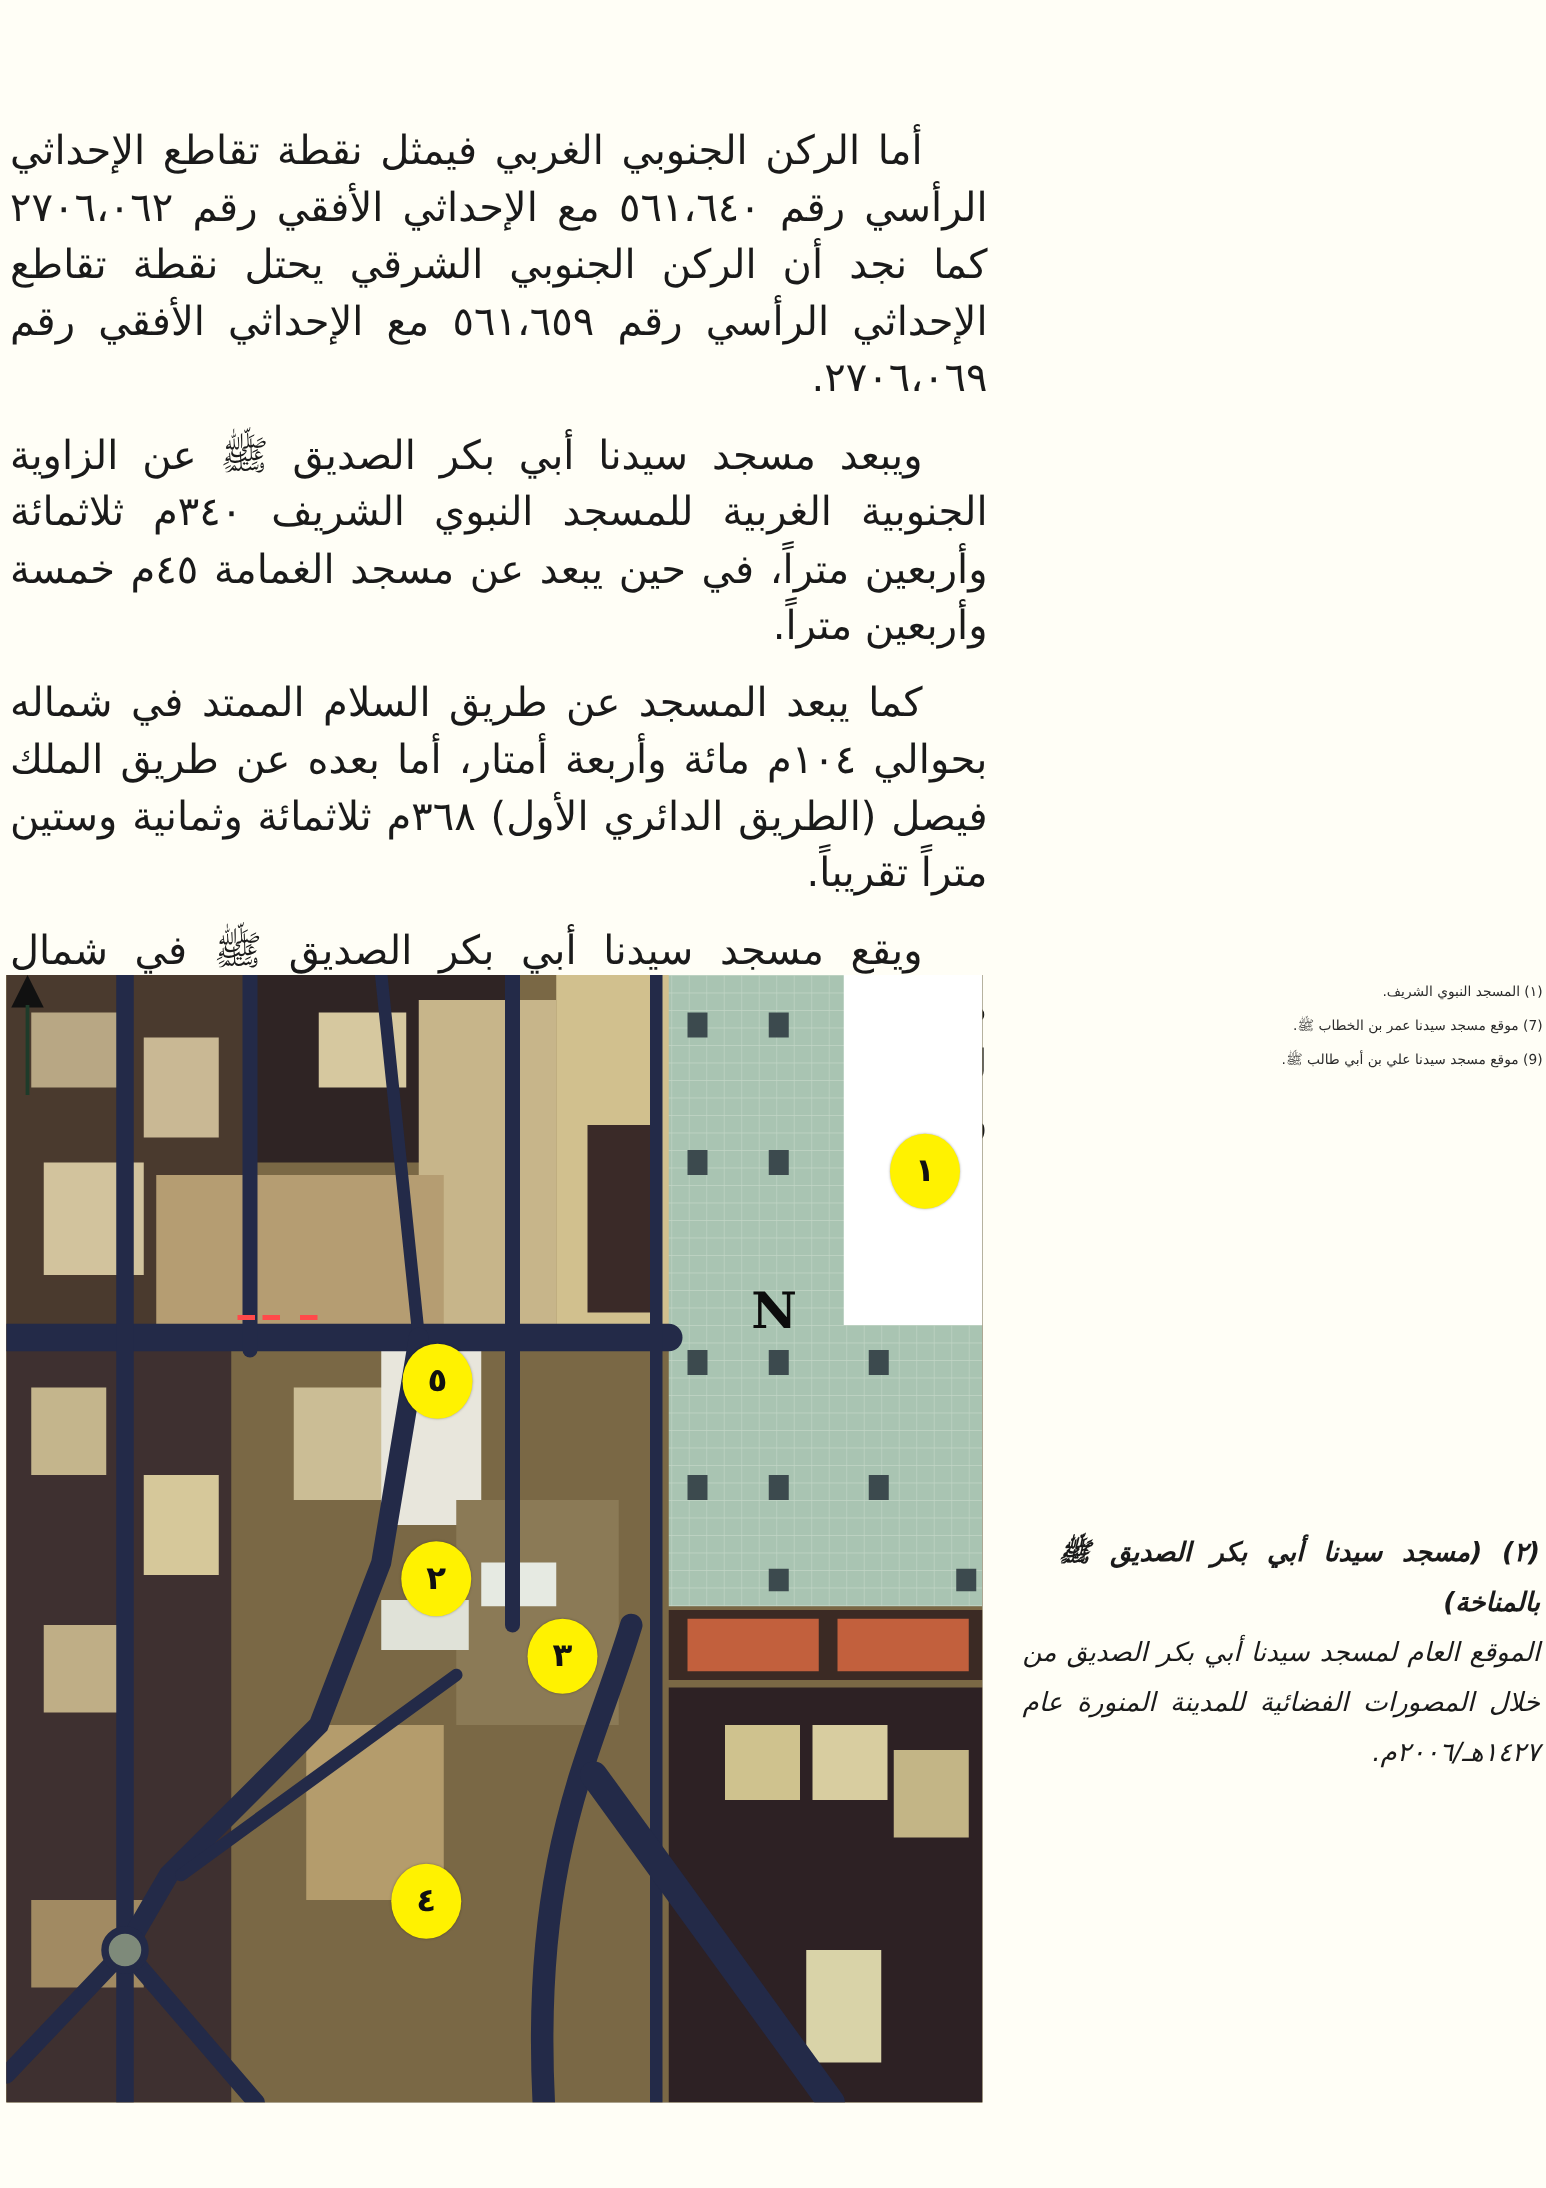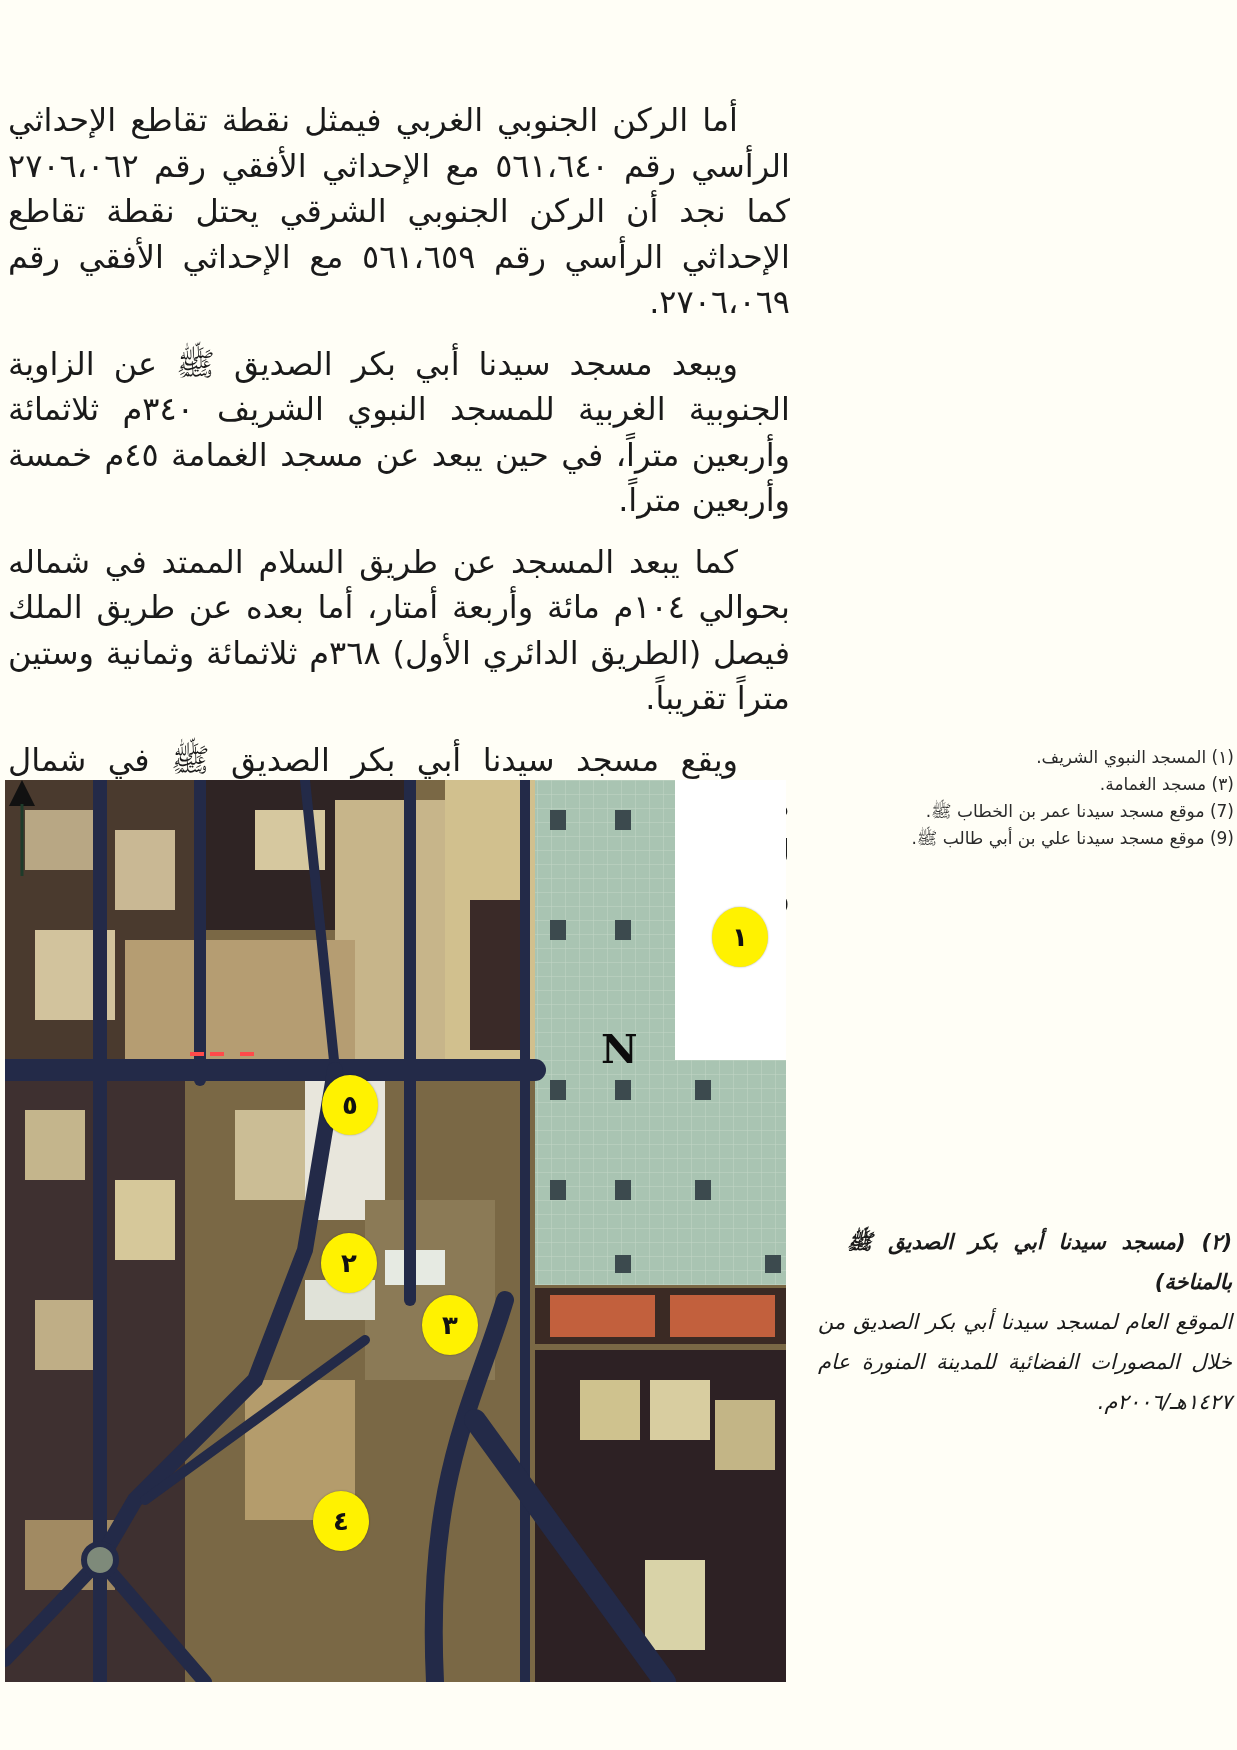--- a/index.html
+++ b/index.html
@@ -31,23 +31,23 @@
   }
   .north {
     position:absolute; left:594px; top:137px; width:34px; height:160px;
   }
   .north-label {
     position:absolute; left:596px; top:245px;
     font-family:"DejaVu Serif", serif; font-size:40px; font-weight:bold; color:#0c0c0c;
   }
 
   .legend {
-    position:absolute; left:826px; top:744px; width:408px;
+    position:absolute; left:826px; top:780px; width:408px;
     direction:rtl; text-align:justify; text-align-last:right;
-    font-size:17px; line-height:27px; color:#2a2a2a;
+    font-size:11px; line-height:27px; color:#2a2a2a;
   }
   .legend div { margin:0; }
 
   .caption {
     position:absolute; left:818px; top:1222px; width:414px;
     direction:rtl; font-size:21px; line-height:40px; font-style:italic;
     color:#1a1a1a; text-align:justify; text-align-last:right;
   }
   .caption .cap-title { font-weight:bold;margin-left:29px; }
 </style>
@@ -161,21 +161,20 @@
   <div class="marker" style="left:336px;top:741px">
       <span>٤</span>
     </div>
   <div class="marker" style="left:345px;top:325px">
       <span>٥</span>
     </div>
 </div>
 
 <div class="legend">
   <div>(١) المسجد النبوي الشريف.</div>
-  <div>(٣) مسجد الغمامة.</div>
   <div>(7) موقع مسجد سيدنا عمر بن الخطاب ﷺ.</div>
   <div>(9) موقع مسجد سيدنا علي بن أبي طالب ﷺ.</div>
 </div>
 
 <div class="caption">
   <div class="cap-title">(٢) (مسجد سيدنا أبي بكر الصديق ﷺ بالمناخة)</div>
   <div>الموقع العام لمسجد سيدنا أبي بكر الصديق من خلال المصورات الفضائية للمدينة المنورة عام ١٤٢٧هـ/٢٠٠٦م.</div>
 </div>
 
 </body></html>

